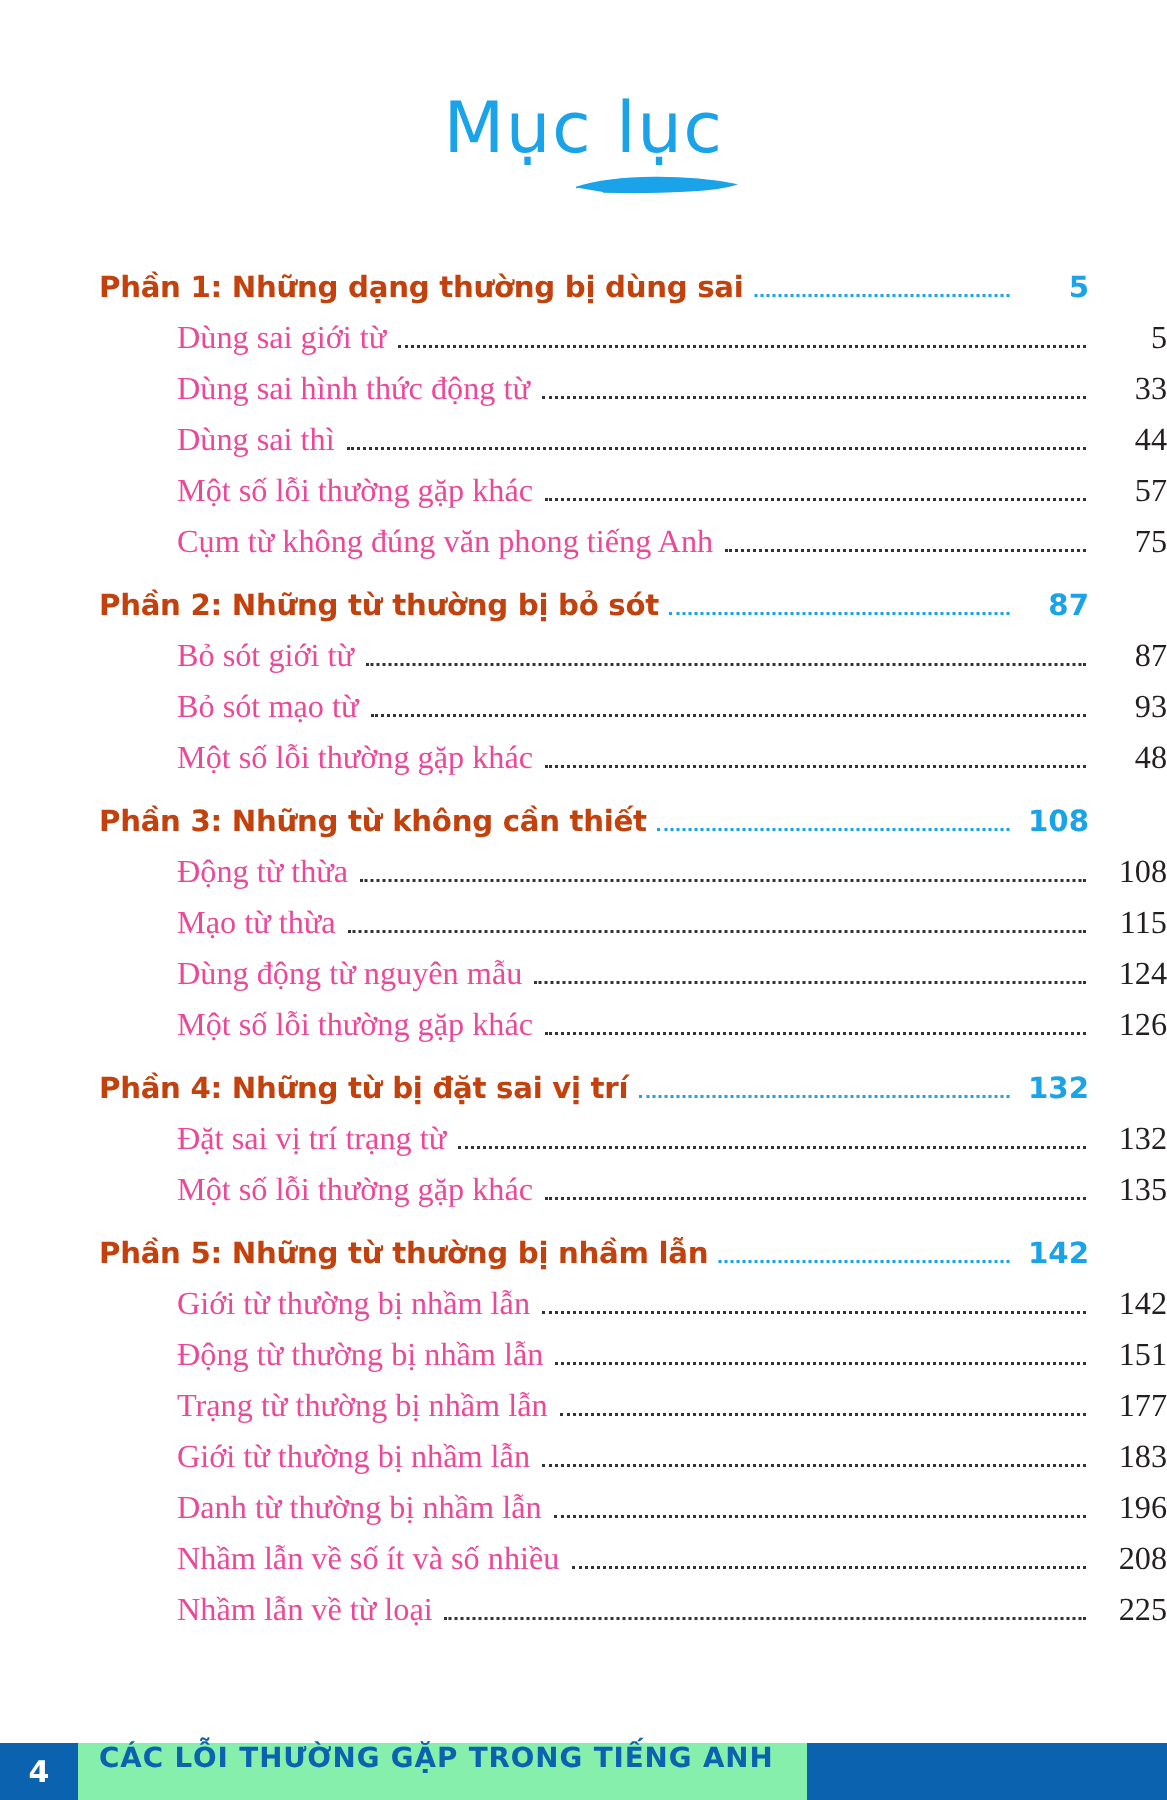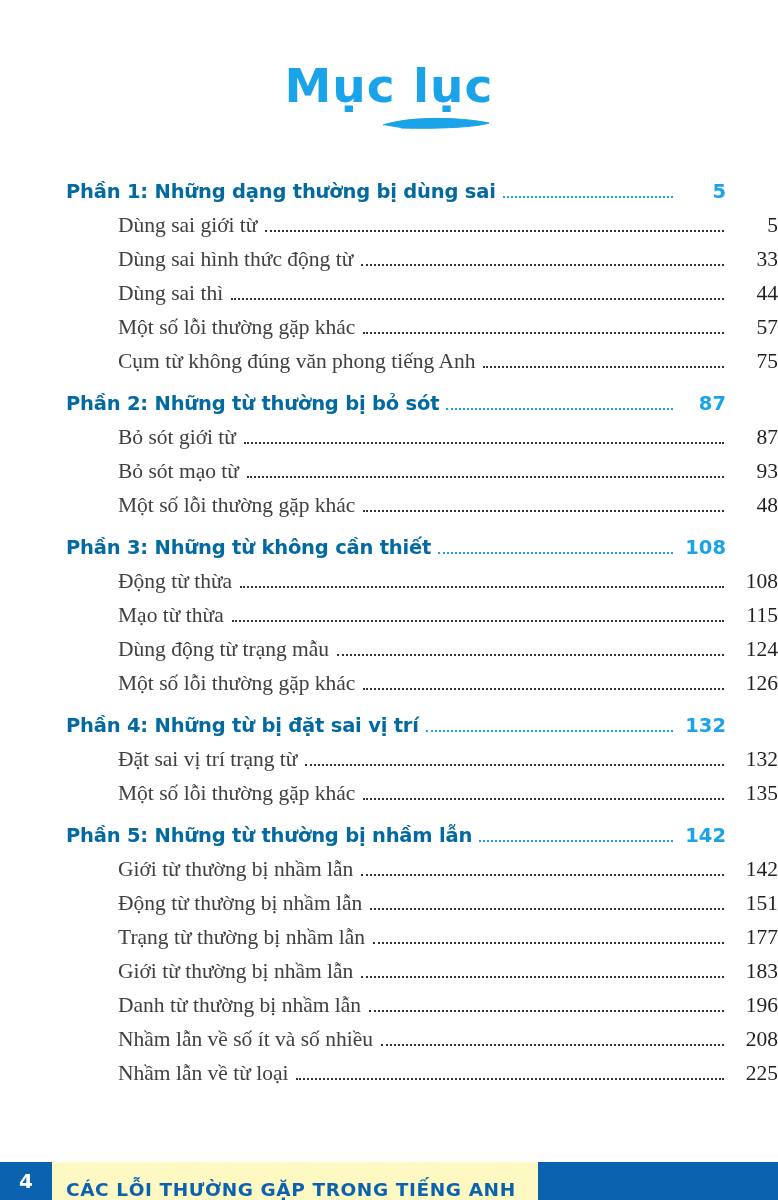--- a/index.html
+++ b/index.html
@@ -28,21 +28,21 @@
     right: 0;
     text-align: center;
     height: 90px;
   }
   .title {
     display: inline-block;
     position: relative;
     color: #1aa3e8;
     font-family: "DejaVu Sans", sans-serif;
     font-size: 47px;
-    font-weight: bold;
+    font-weight: normal;
     letter-spacing: 1px;
     line-height: 1;
   }
   .title-underline {
     position: absolute;
     left: 46%;
     top: 52px;
     width: 120px;
     height: 16px;
     pointer-events: none;
@@ -62,21 +62,21 @@
     width: 100%;
   }
 
   .part-row {
     margin-top: 18px;
     margin-bottom: 4px;
   }
   .part-row:first-child { margin-top: 0; }
 
   .part-label {
-    color: #0369a1;
+    color: #c2410c;
     font-family: "DejaVu Sans", sans-serif;
     font-weight: bold;
     font-size: 19.5px;
     white-space: nowrap;
     letter-spacing: -0.2px;
   }
   .part-dots {
     flex: 1;
     border-bottom: 2.4px dotted #1aa3e8;
     margin: 0 7px 6px 7px;
@@ -90,21 +90,21 @@
     font-size: 19.5px;
     min-width: 46px;
     text-align: right;
   }
 
   .entry-row {
     margin-top: 9px;
     padding-left: 52px;
   }
   .entry-label {
-    color: #404040;
+    color: #ec4899;
     font-size: 21.5px;
     white-space: nowrap;
   }
   .entry-dots {
     flex: 1;
     border-bottom: 2.2px dotted #333;
     margin: 0 8px 6px 8px;
     min-width: 10px;
     height: 1px;
   }
@@ -141,24 +141,24 @@
   }
   .footer-page {
     width: 52px;
     text-align: center;
     color: #ffffff;
     font-family: "DejaVu Sans", sans-serif;
     font-weight: bold;
     font-size: 20px;
   }
   .footer-white {
-    background: #fef9c3;
+    background: #86efac;
     height: 38px;
     display: flex;
-    align-items: flex-end;
+    align-items: flex-start;
     padding: 0 22px 0 14px;
   }
   .footer-text {
     color: #0b63b0;
     font-family: "DejaVu Sans", sans-serif;
     font-weight: bold;
     font-size: 18.5px;
     letter-spacing: 0.6px;
     white-space: nowrap;
   }
@@ -237,21 +237,21 @@
         <span class="entry-label">Động từ thừa</span>
         <span class="entry-dots"></span>
         <span class="entry-page">108</span>
       </div>
       <div class="row entry-row">
         <span class="entry-label">Mạo từ thừa</span>
         <span class="entry-dots"></span>
         <span class="entry-page">115</span>
       </div>
       <div class="row entry-row">
-        <span class="entry-label">Dùng động từ trạng mẫu</span>
+        <span class="entry-label">Dùng động từ nguyên mẫu</span>
         <span class="entry-dots"></span>
         <span class="entry-page">124</span>
       </div>
       <div class="row entry-row">
         <span class="entry-label">Một số lỗi thường gặp khác</span>
         <span class="entry-dots"></span>
         <span class="entry-page">126</span>
       </div>
       <div class="row part-row">
         <span class="part-label">Phần 4: Những từ bị đặt sai vị trí</span>

